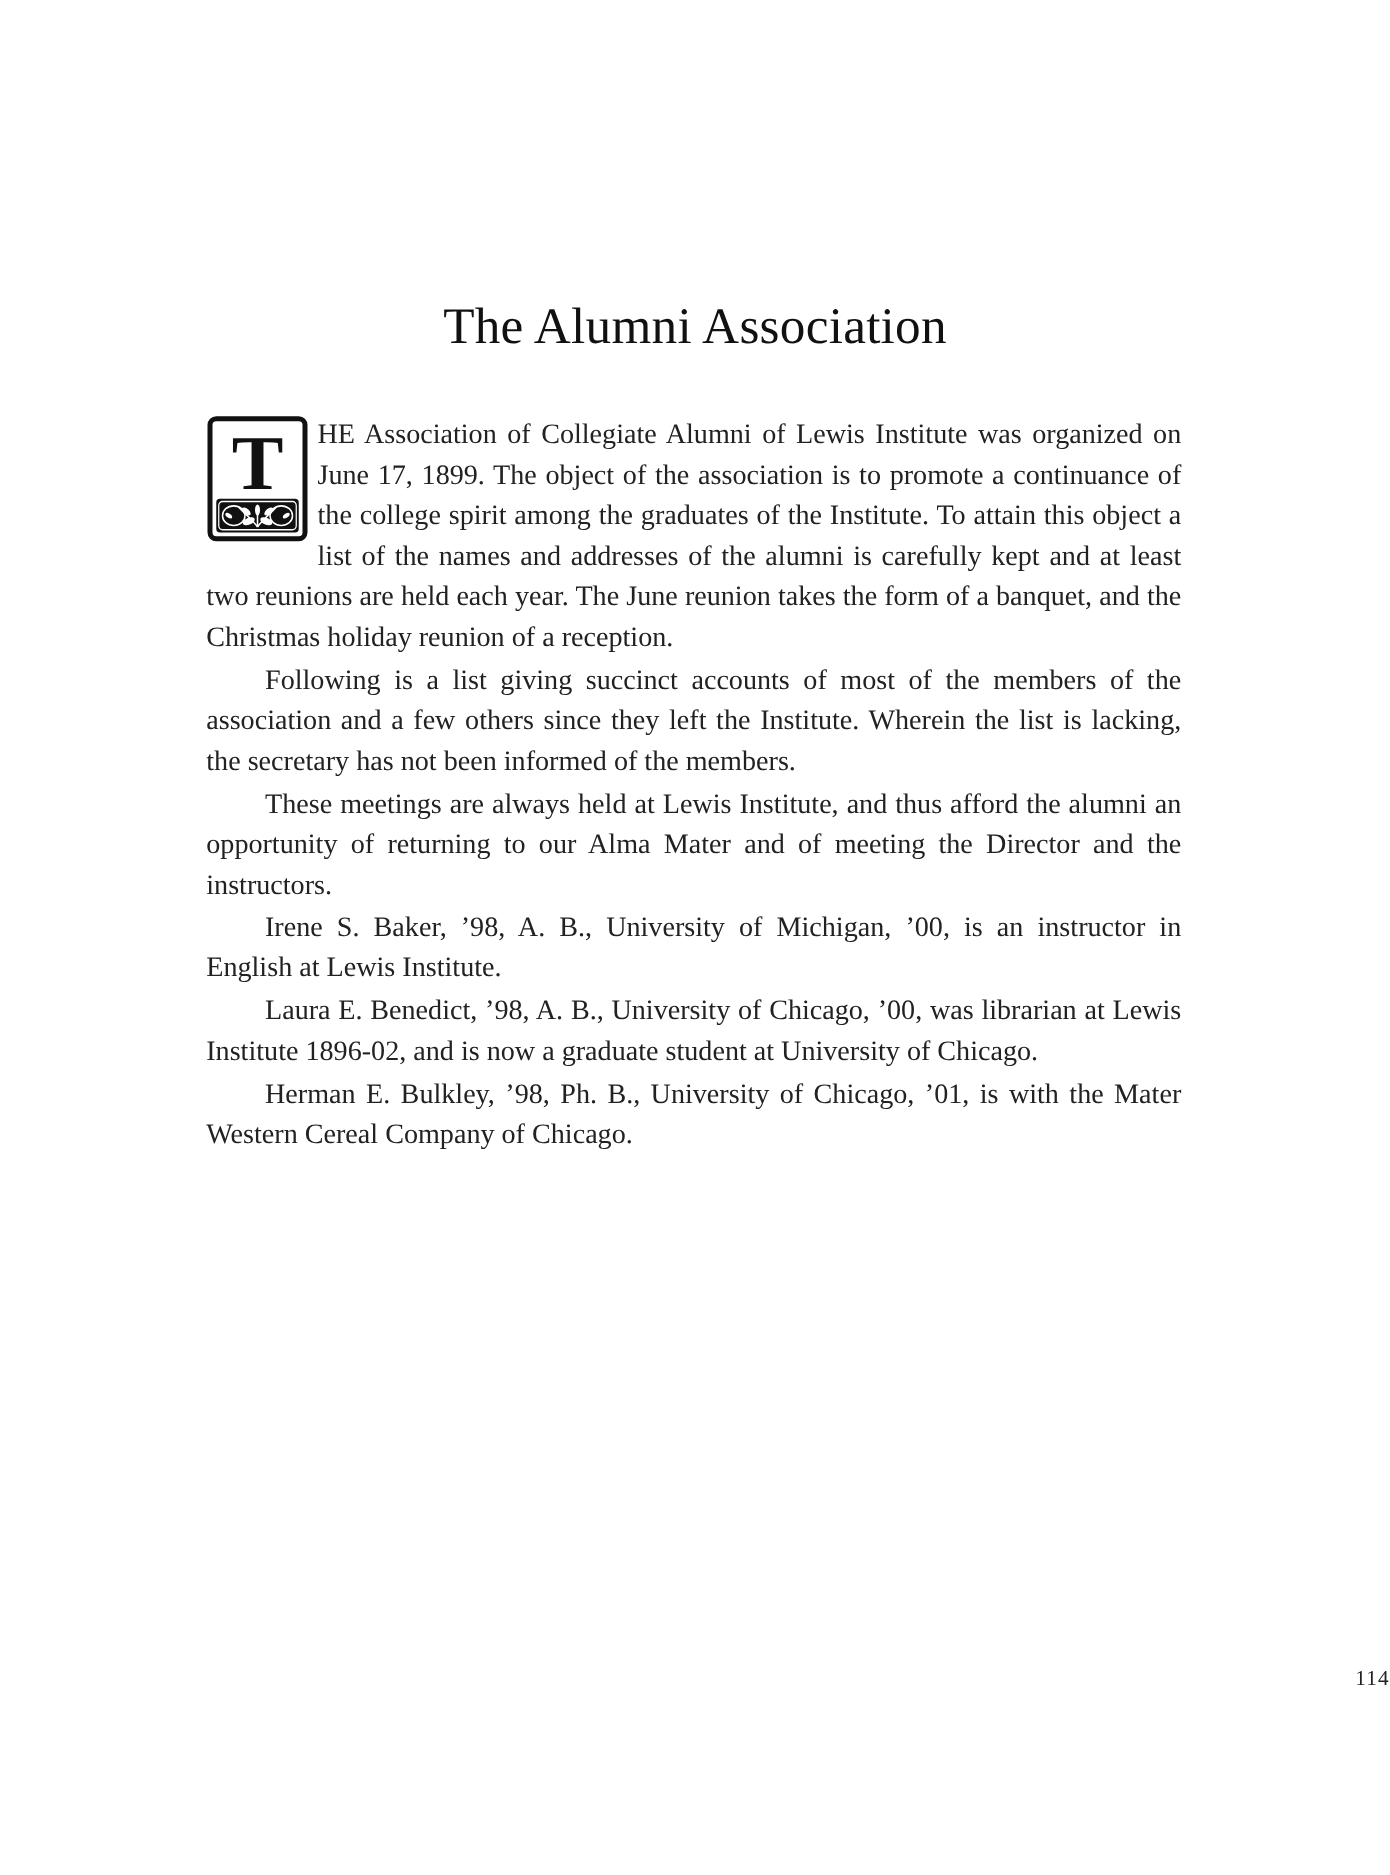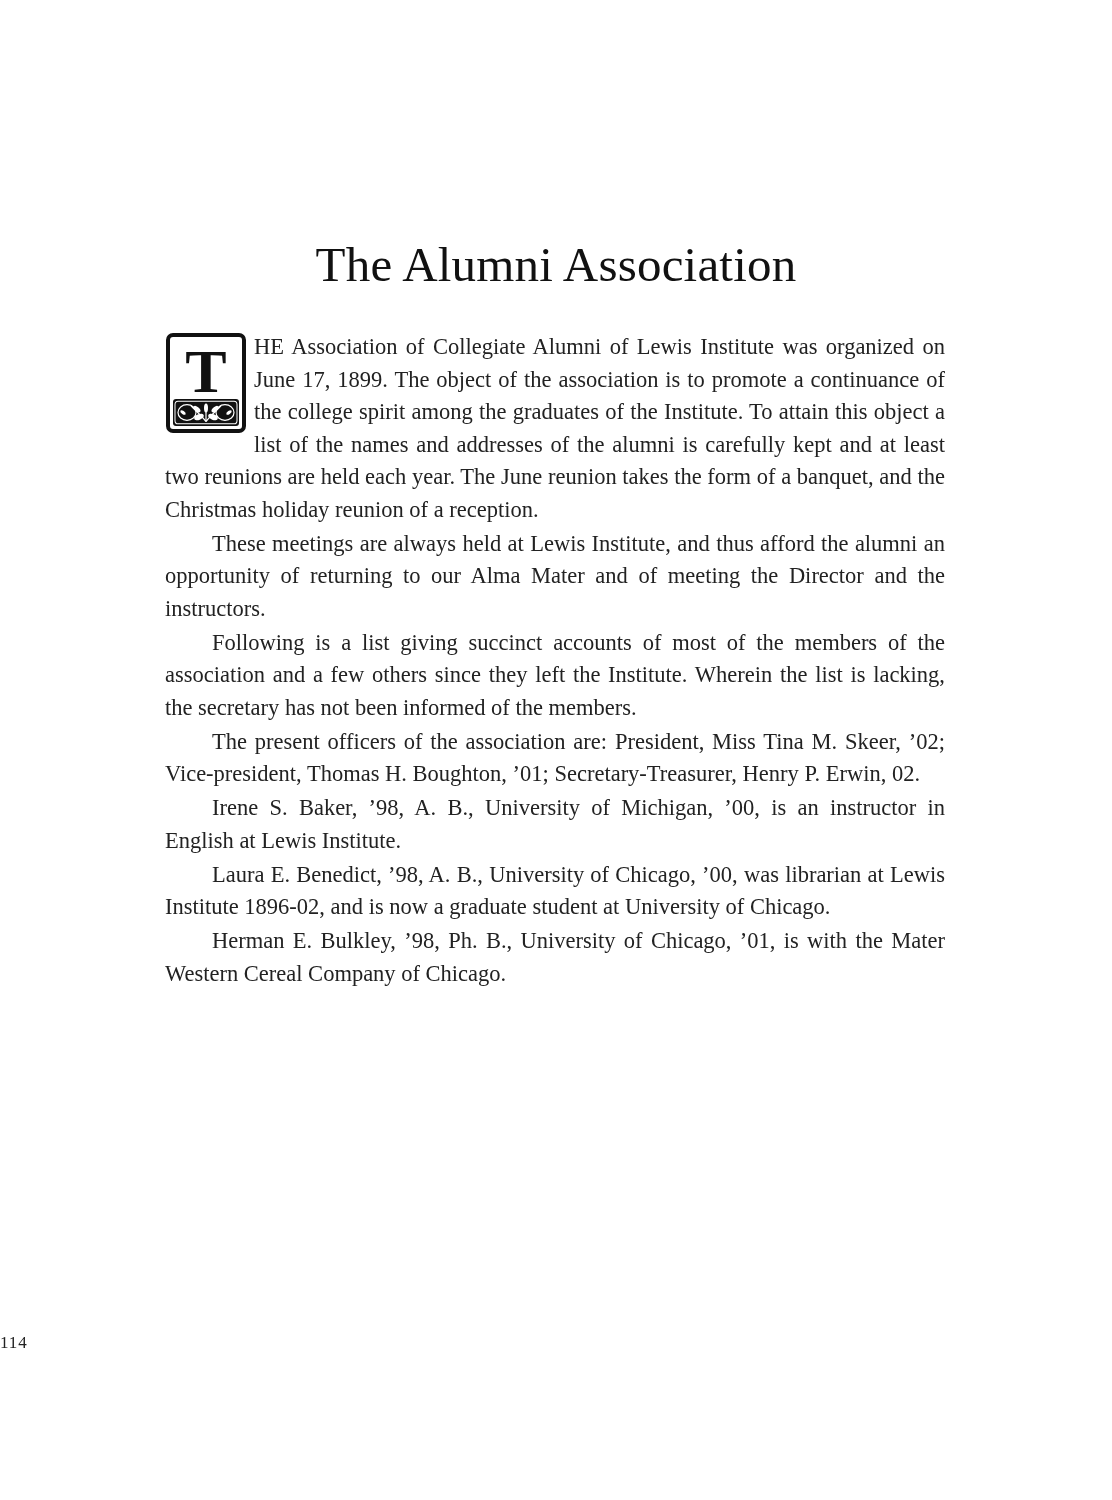--- a/index.html
+++ b/index.html
@@ -3,21 +3,21 @@
 <meta charset="utf-8">
 <style>
   html, body { margin: 0; padding: 0; background: #ffffff; }
   body {
     width: 1112px; height: 1500px; position: relative; overflow: hidden;
     font-family: "Liberation Serif", "DejaVu Serif", serif;
     color: #1a1a1a;
   }
   .title {
     position: absolute; top: 236px; left: 0; width: 1112px;
-    text-align: center; font-size: 49px; letter-spacing: 0.2px;
+    text-align: center; font-size: 41px; letter-spacing: 0.2px;
     color: #111;
   }
   .body-text {
     position: absolute; left: 165px; top: 331px; width: 780px;
     font-size: 22.5px; line-height: 32.5px;
     text-align: justify; color: #222;
   }
   .body-text p { margin: 0 0 1.5px 0; text-indent: 47px; }
   .body-text p.first { text-indent: 0; }
   .dropcap {
@@ -30,21 +30,21 @@
     text-align: center; font-size: 62px; line-height: 62px; font-weight: bold;
     color: #111; font-family: "Liberation Serif", serif;
   }
   .dropcap .ornament {
     position: absolute; left: 3px; right: 3px; bottom: 3px; height: 27px;
     background: #111; border-radius: 3px;
   }
   .dropcap .ornament svg { display: block; width: 100%; height: 100%; }
   .page-number {
     position: absolute; top: 1333px; left: 0; width: 1112px;
-    text-align: left; font-size: 17px; letter-spacing: 1px; color: #222;
+    text-align: right; font-size: 17px; letter-spacing: 1px; color: #222;
   }
 </style>
 </head>
 <body>
 
 <div class="title">The Alumni Association</div>
 
 <div class="body-text">
   <p class="first">
     <span class="dropcap">
@@ -65,21 +65,20 @@
             <ellipse cx="24" cy="9" rx="4" ry="2" transform="rotate(35 24 9)"></ellipse>
             <ellipse cx="42" cy="9" rx="4" ry="2" transform="rotate(-35 42 9)"></ellipse>
             <ellipse cx="33" cy="8" rx="2" ry="4"></ellipse>
             <ellipse cx="10" cy="12" rx="3" ry="1.5" transform="rotate(30 10 12)"></ellipse>
             <ellipse cx="56" cy="12" rx="3" ry="1.5" transform="rotate(-30 56 12)"></ellipse>
           </g>
         </svg>
       </span>
     </span><span>HE Association of Collegiate Alumni of Lewis Institute was organized on June 17, 1899. The object of the association is to promote a continuance of the college spirit among the graduates of the Institute. To attain this object a list of the names and addresses of the alumni is carefully kept and at least two reunions are held each year. The June reunion takes the form of a banquet, and the Christmas holiday reunion of a reception.</span>
   </p>
+  <p>Following is a list giving succinct accounts of most of the members of the association and a few others since they left the Institute. Wherein the list is lacking, the secretary has not been informed of the members.</p>
   <p>These meetings are always held at Lewis Institute, and thus afford the alumni an opportunity of returning to our Alma Mater and of meeting the Director and the instructors.</p>
-  <p>Following is a list giving succinct accounts of most of the members of the association and a few others since they left the Institute. Wherein the list is lacking, the secretary has not been informed of the members.</p>
-  <p>The present officers of the association are: President, Miss Tina M. Skeer, ’02; Vice-president, Thomas H. Boughton, ’01; Secretary-Treasurer, Henry P. Erwin, 02.</p>
   <p>Irene S. Baker, ’98, A. B., University of Michigan, ’00, is an instructor in English at Lewis Institute.</p>
   <p>Laura E. Benedict, ’98, A. B., University of Chicago, ’00, was librarian at Lewis Institute 1896-02, and is now a graduate student at University of Chicago.</p>
   <p>Herman E. Bulkley, ’98, Ph. B., University of Chicago, ’01, is with the Mater Western Cereal Company of Chicago.</p>
 </div>
 
 <div class="page-number">114</div>
 
 </body></html>

